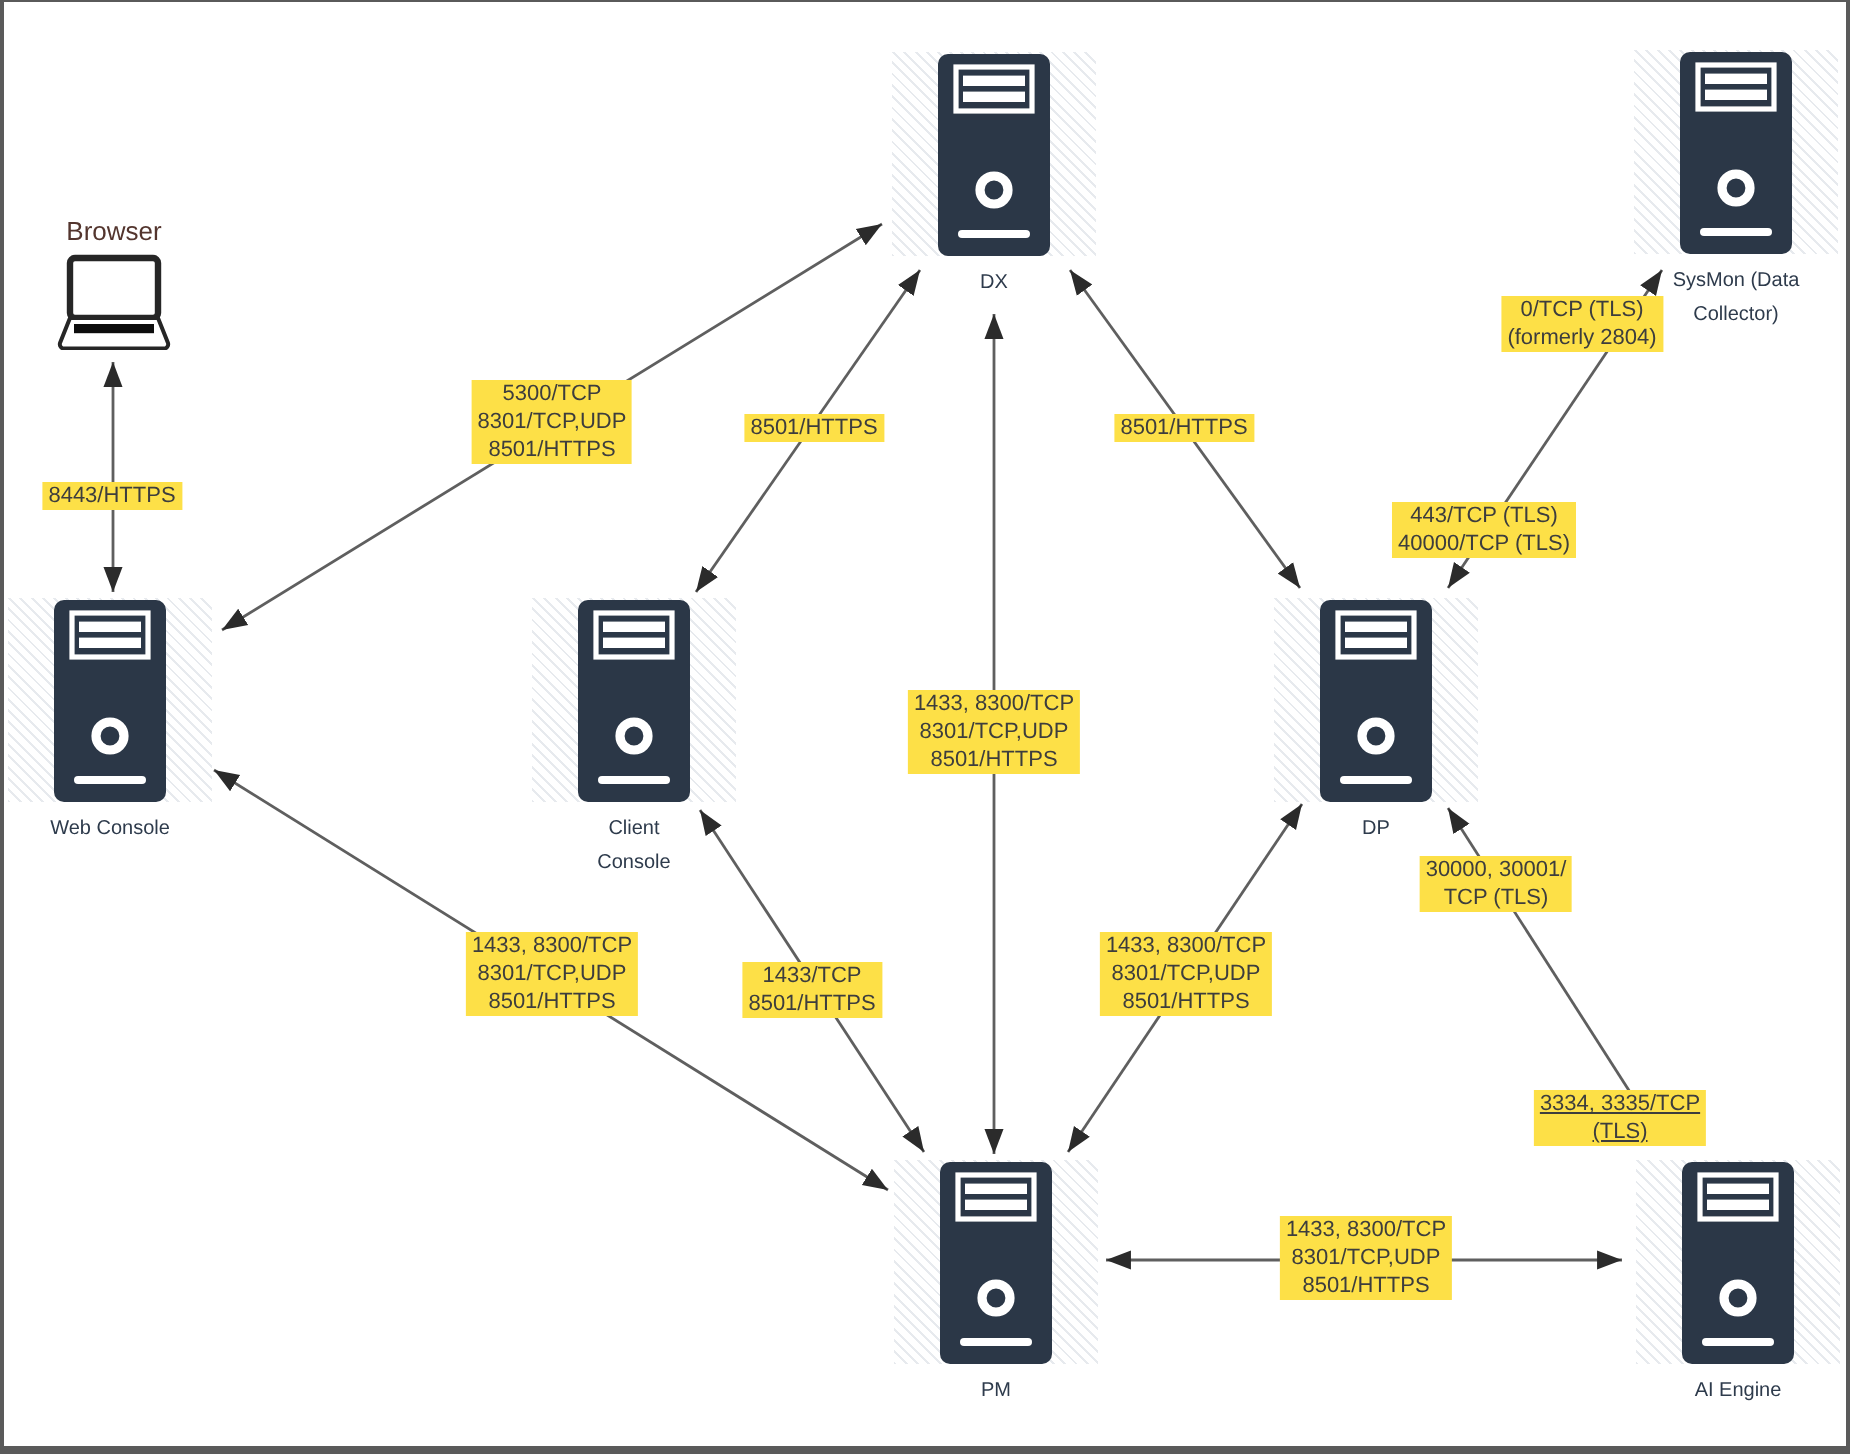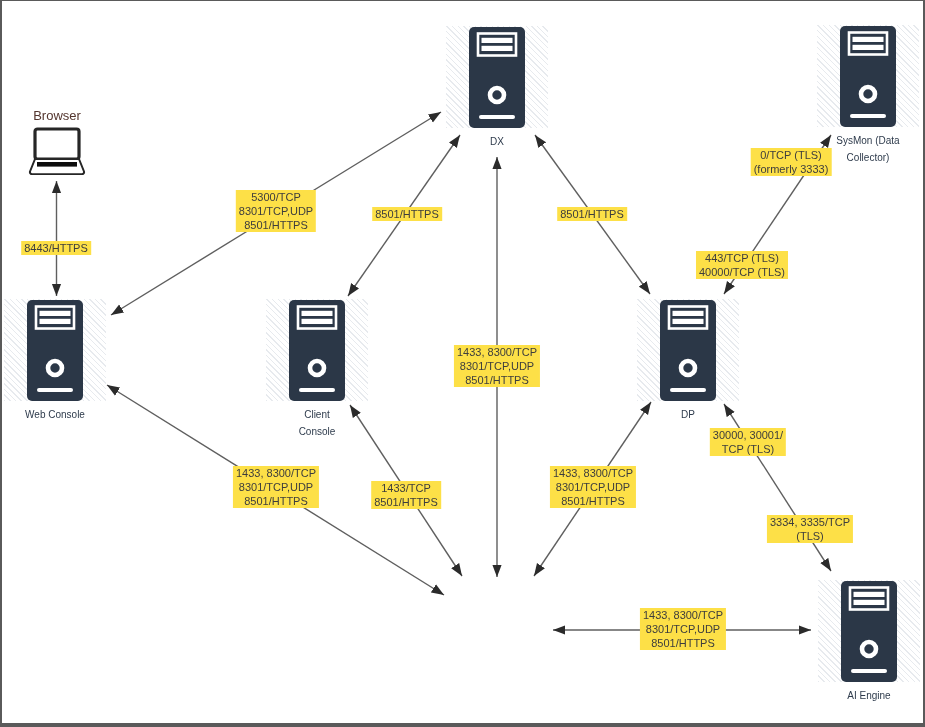--- a/index.html
+++ b/index.html
@@ -64,21 +64,21 @@
   #elbl-1 {left:276px;top:190px;}
   #elbl-2 {left:407px;top:207px;}
   #elbl-3 {left:592px;top:207px;}
   #elbl-4 {left:497px;top:345px;}
   #elbl-5a{left:791px;top:148px;}
   #elbl-5b{left:742px;top:251px;}
   #elbl-6 {left:276px;top:466px;}
   #elbl-7 {left:406px;top:481px;}
   #elbl-8 {left:593px;top:466px;}
   #elbl-9a{left:748px;top:428px;}
-  #elbl-9b{left:810px;top:515px;}
+  #elbl-9b{left:810px;top:545px;text-decoration:underline;}
   #elbl-10{left:683px;top:608px;}
 </style>
 </head>
 <body>
 
 <div id="diagram">
 
   <svg class="edge-layer" width="925" height="727" viewBox="0 0 925 727">
     <defs>
       <marker id="arrow" viewBox="0 0 12 10" refX="11.5" refY="5" markerWidth="13" markerHeight="11" markerUnits="userSpaceOnUse" orient="auto-start-reverse">
@@ -170,20 +170,33 @@
         <rect x="9" y="6.5" width="38" height="22" fill="none" stroke="#ffffff" stroke-width="2.6"></rect>
         <rect x="12.5" y="10.8" width="31" height="5.2" fill="#ffffff"></rect>
         <rect x="12.5" y="18.8" width="31" height="5.2" fill="#ffffff"></rect>
         <circle cx="28" cy="68" r="7" fill="none" stroke="#ffffff" stroke-width="4.6"></circle>
         <rect x="10" y="88" width="36" height="4" rx="2" fill="#ffffff"></rect>
       </svg>
     </div>
     <div class="node-label wrap-60"><span>Client Console</span></div>
   </div>
 
+  <div class="node server-node" id="node-pm">
+    <div class="hatch-box">
+      <svg width="56" height="101" viewBox="0 0 56 101">
+        <rect x="0" y="0" width="56" height="101" rx="5" fill="#2b3747"></rect>
+        <rect x="9" y="6.5" width="38" height="22" fill="none" stroke="#ffffff" stroke-width="2.6"></rect>
+        <rect x="12.5" y="10.8" width="31" height="5.2" fill="#ffffff"></rect>
+        <rect x="12.5" y="18.8" width="31" height="5.2" fill="#ffffff"></rect>
+        <circle cx="28" cy="68" r="7" fill="none" stroke="#ffffff" stroke-width="4.6"></circle>
+        <rect x="10" y="88" width="36" height="4" rx="2" fill="#ffffff"></rect>
+      </svg>
+    </div>
+    <div class="node-label"><span>PM</span></div>
+  </div>
 
   <div class="node server-node" id="node-ai-engine">
     <div class="hatch-box">
       <svg width="56" height="101" viewBox="0 0 56 101">
         <rect x="0" y="0" width="56" height="101" rx="5" fill="#2b3747"></rect>
         <rect x="9" y="6.5" width="38" height="22" fill="none" stroke="#ffffff" stroke-width="2.6"></rect>
         <rect x="12.5" y="10.8" width="31" height="5.2" fill="#ffffff"></rect>
         <rect x="12.5" y="18.8" width="31" height="5.2" fill="#ffffff"></rect>
         <circle cx="28" cy="68" r="7" fill="none" stroke="#ffffff" stroke-width="4.6"></circle>
         <rect x="10" y="88" width="36" height="4" rx="2" fill="#ffffff"></rect>
@@ -206,21 +219,21 @@
   <div class="edge-label" id="elbl-3">
     <div>8501/HTTPS</div>
   </div>
   <div class="edge-label" id="elbl-4">
     <div>1433, 8300/TCP</div>
     <div>8301/TCP,UDP</div>
     <div>8501/HTTPS</div>
   </div>
   <div class="edge-label" id="elbl-5a">
     <div>0/TCP (TLS)</div>
-    <div>(formerly 3333)</div>
+    <div>(formerly 2804)</div>
   </div>
   <div class="edge-label" id="elbl-5b">
     <div>443/TCP (TLS)</div>
     <div>40000/TCP (TLS)</div>
   </div>
   <div class="edge-label" id="elbl-6">
     <div>1433, 8300/TCP</div>
     <div>8301/TCP,UDP</div>
     <div>8501/HTTPS</div>
   </div>

